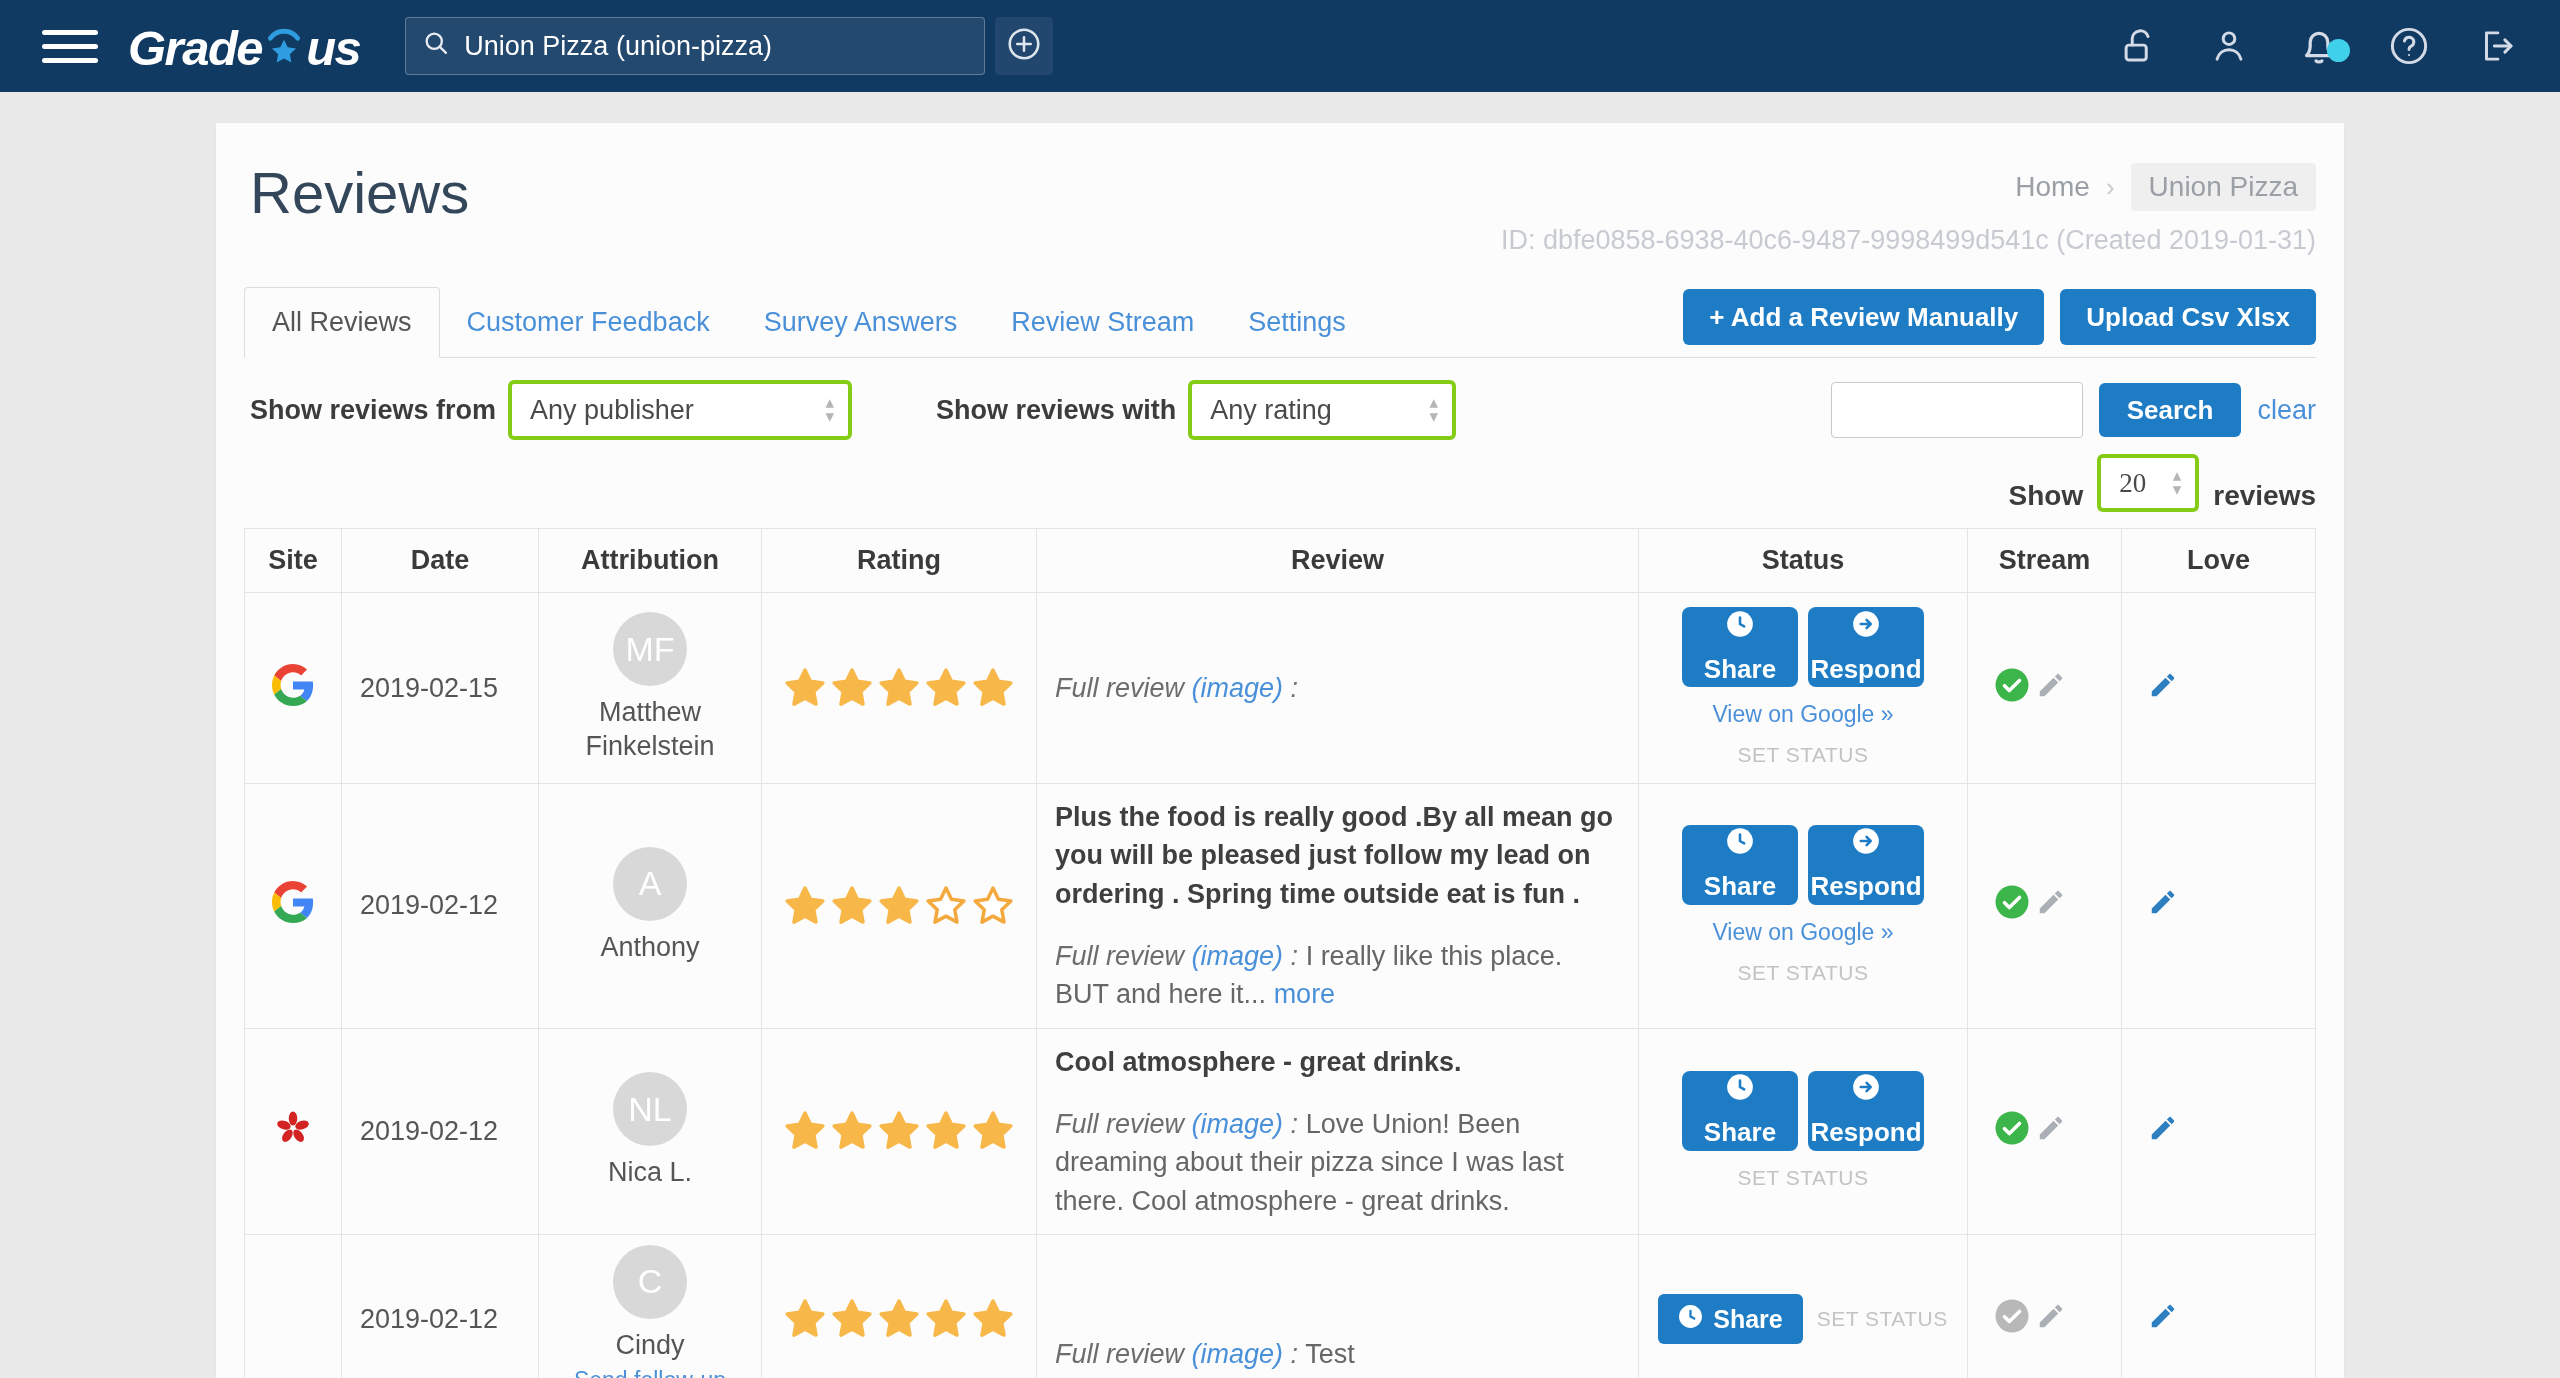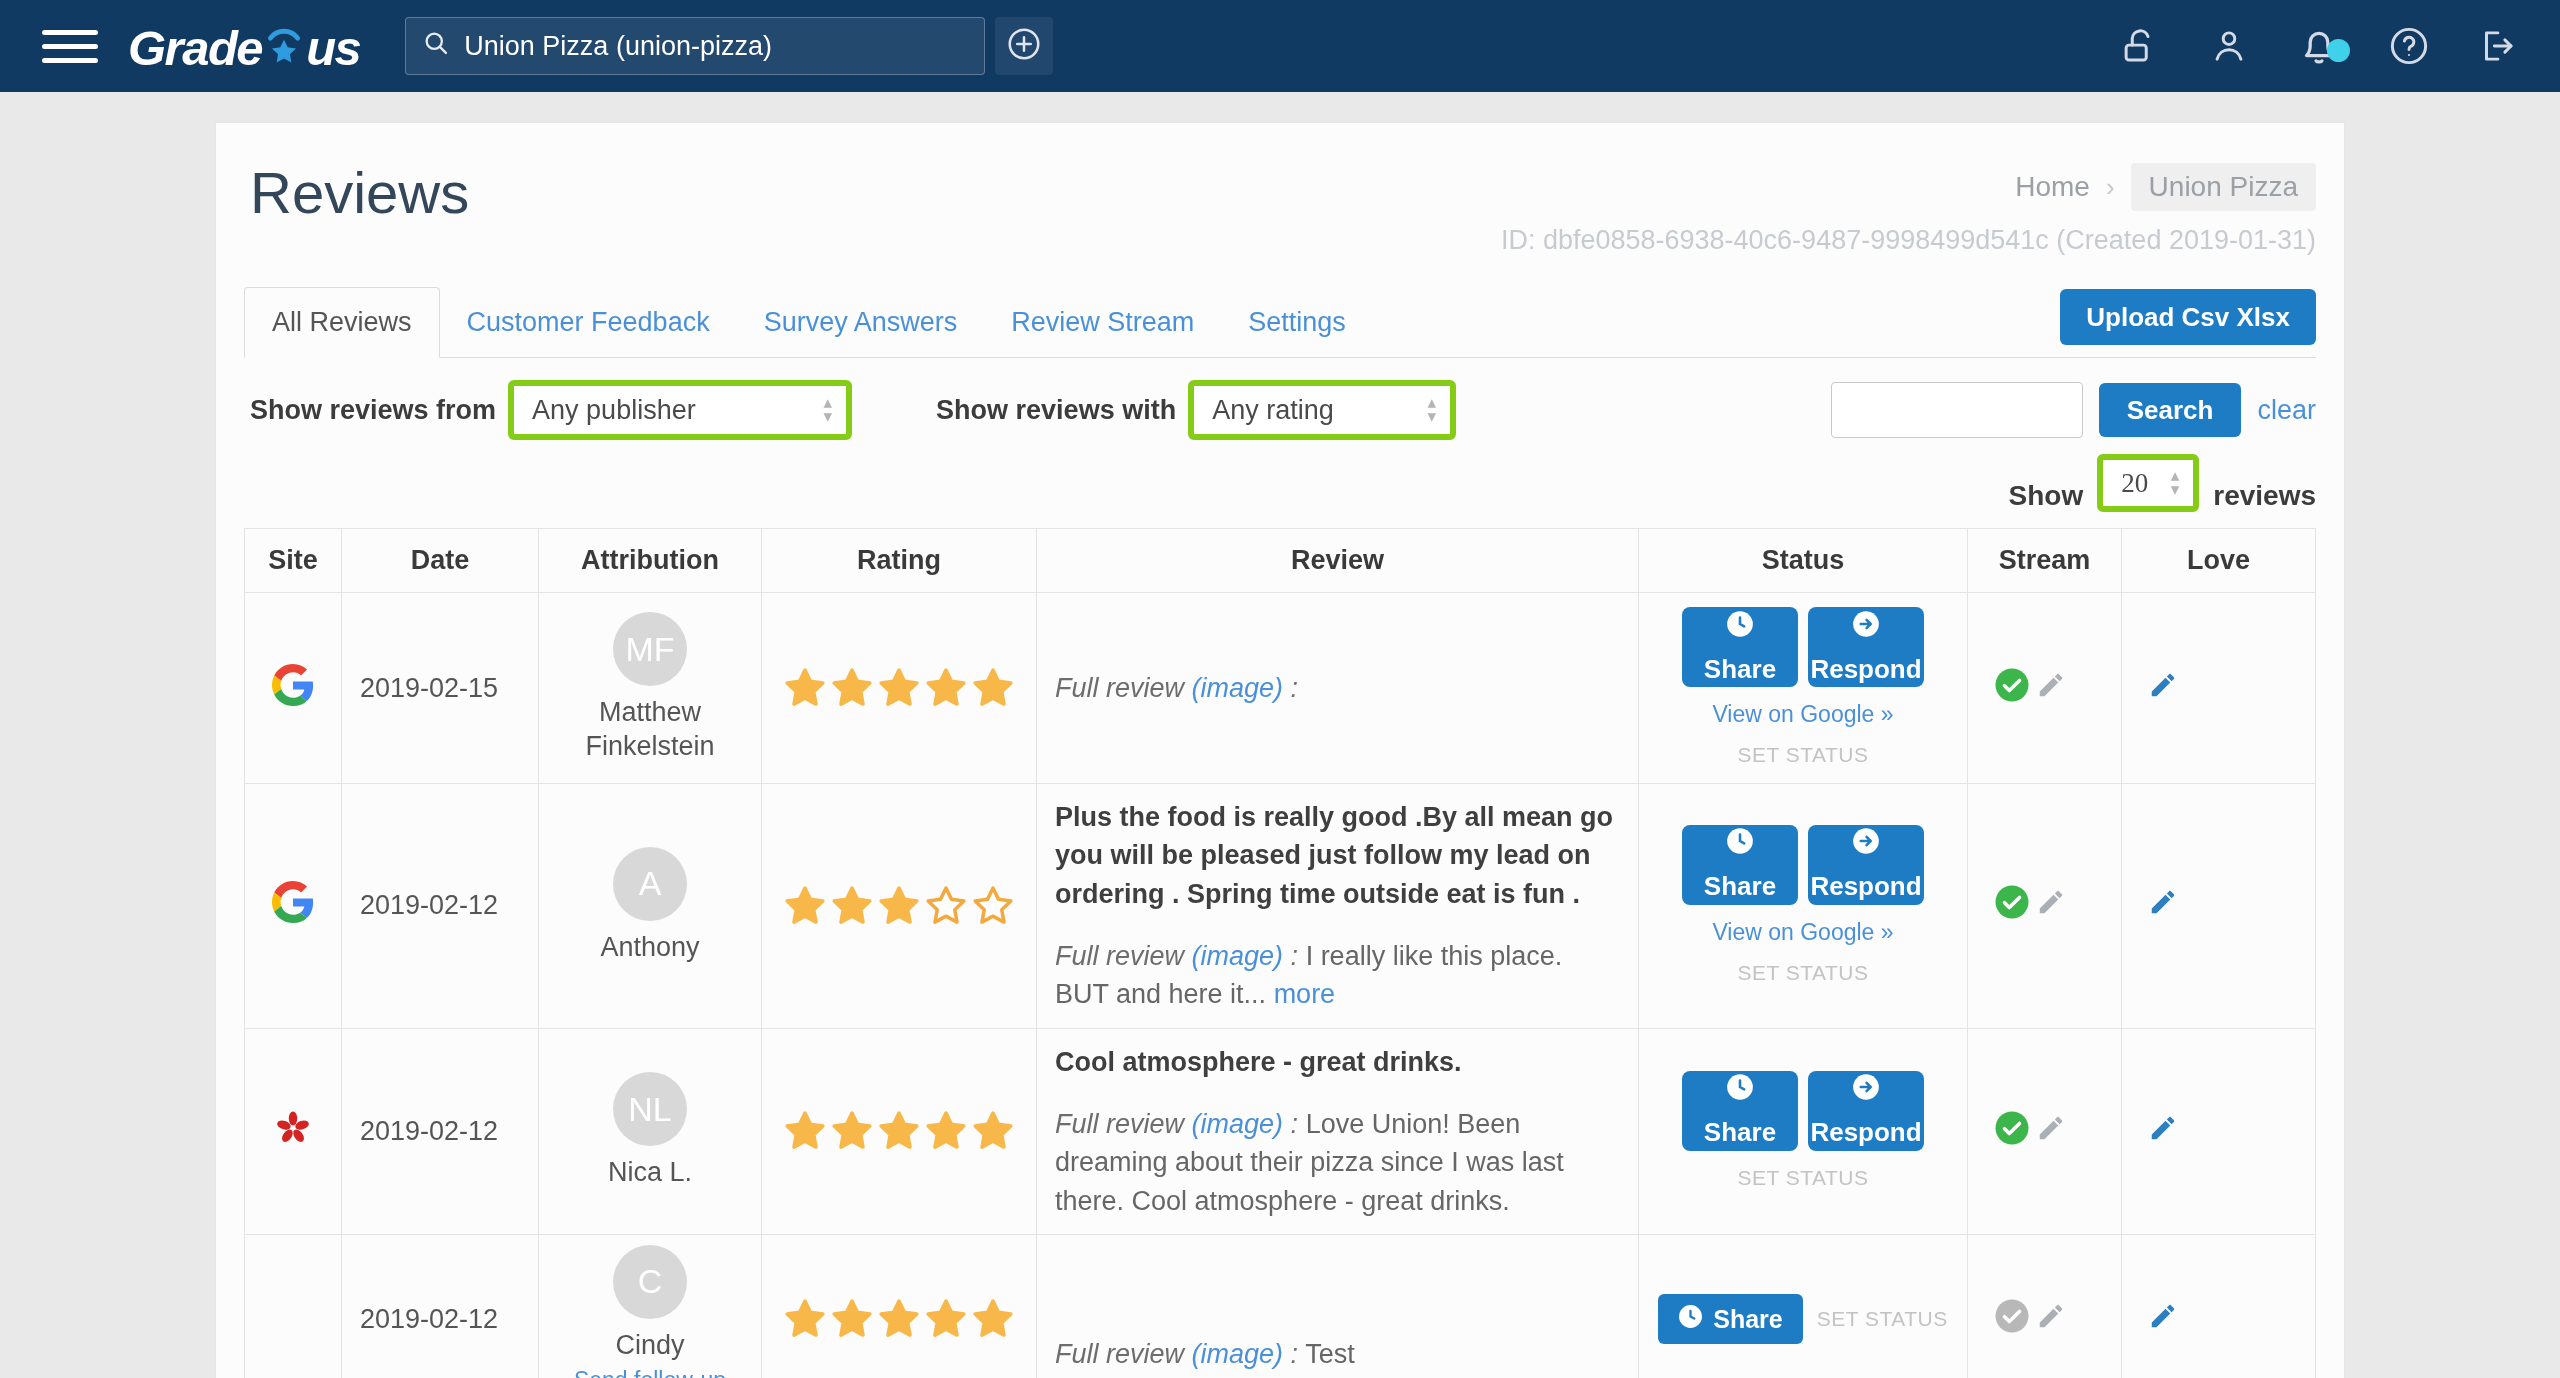--- a/index.html
+++ b/index.html
@@ -49,21 +49,21 @@
     border-bottom:1px solid #fcfcfc; border-radius:4px 4px 0 0; margin-bottom:-1px; }
   .tabs-actions { margin-left:auto; display:flex; gap:16px; margin-bottom:12px; }
   .btn-primary { background:#1d7cc4; color:#fff; font-weight:bold; font-size:26px;
     font-family:"Liberation Sans", sans-serif; border:none; border-radius:6px; height:56px;
     padding:0 26px; cursor:pointer; }
 
   
   .filter-row { display:flex; align-items:center; margin-top:22px; }
   .filter-label { font-size:27px; font-weight:bold; color:#3c3c3c; margin:0 12px 0 6px; }
   .filter-label.second { margin-left:84px; }
-  .selectbox { position:relative; height:60px; border:6px solid #84cc16; border-radius:6px;
+  .selectbox { position:relative; height:60px; border:4px solid #84cc16; border-radius:6px;
     background:#fff; display:flex; align-items:center; font-size:27px; color:#4a4a4a;
     padding:0 58px 0 18px; cursor:pointer; }
   .selectbox.publisher { width:344px; }
   .selectbox.rating { width:268px; }
   .sel-arrows { position:absolute; right:14px; top:50%; transform:translateY(-50%);
     display:flex; flex-direction:column; color:#b5b5b5; font-size:17px; line-height:14px; }
   .search-zone { margin-left:auto; display:flex; align-items:center; gap:16px; }
   .search-input { width:252px; height:56px; border:1px solid #c9c9c9; border-radius:4px;
     background:#fff; font-size:27px; padding:0 14px; font-family:"Liberation Sans", sans-serif; }
   .btn-search { height:54px; padding:0 28px; }
@@ -195,20 +195,21 @@
     </div>
   </div>
 
   <div class="tabs-row">
     <div class="tab active">All Reviews</div>
     <div class="tab">Customer Feedback</div>
     <div class="tab">Survey Answers</div>
     <div class="tab">Review Stream</div>
     <div class="tab">Settings</div>
     <div class="tabs-actions">
+      <button class="btn-primary">+ Add a Review Manually</button>
       <button class="btn-primary">Upload Csv Xlsx</button>
     </div>
   </div>
 
   <div class="filter-row">
     <span class="filter-label">Show reviews from</span>
     <div class="selectbox publisher">
       <span>Any publisher</span>
       <span class="sel-arrows">
           <span>▴</span>

